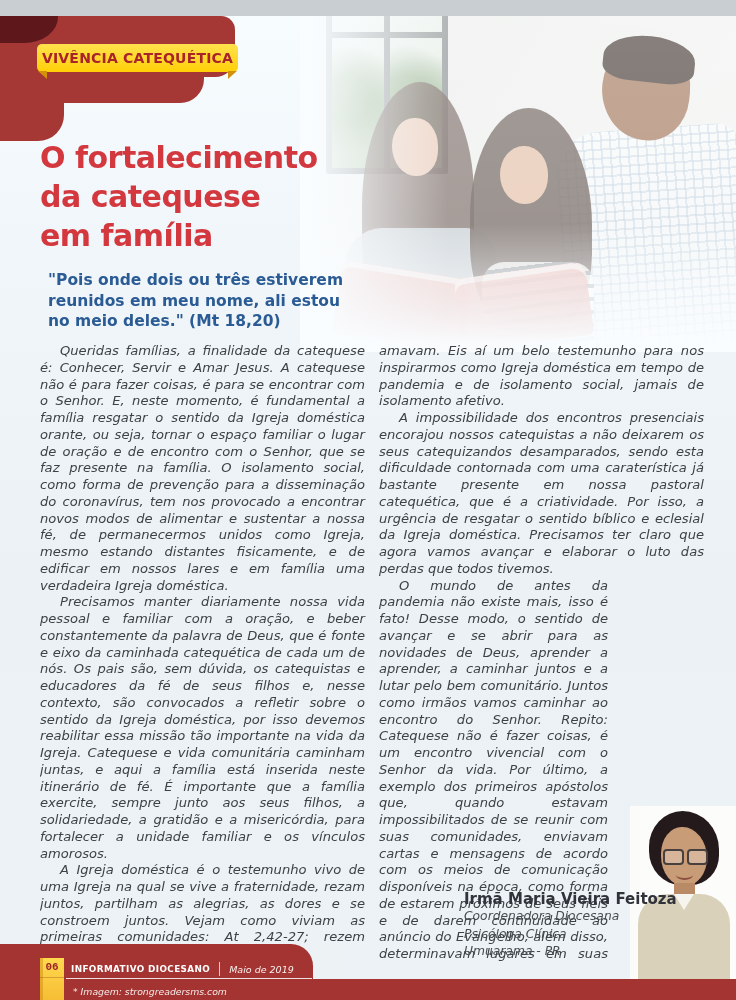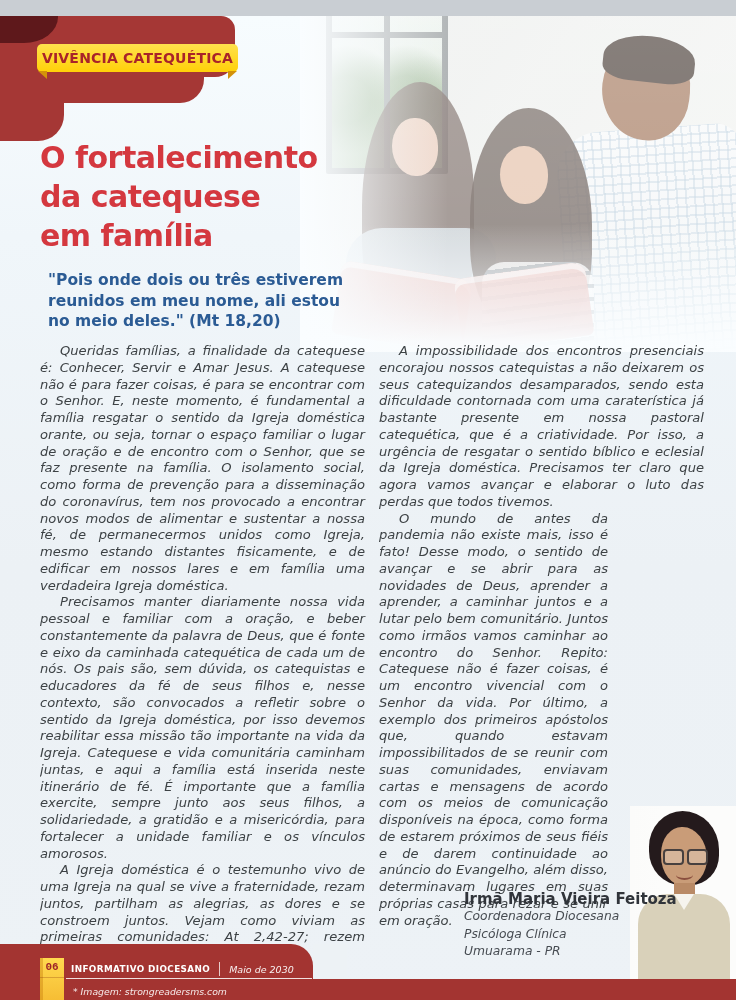--- a/index.html
+++ b/index.html
@@ -132,20 +132,21 @@
 
   <div class="quote">"Pois onde dois ou três estiverem reunidos em meu nome, ali estou no meio deles." (Mt 18,20)</div>
 
   <div class="columns">
     <div class="col">
       <p class="ind">Queridas famílias, a finalidade da catequese é: Conhecer, Servir e Amar Jesus. A catequese não é para fazer coisas, é para se encontrar com o Senhor. E, neste momento, é fundamental a família resgatar o sentido da Igreja doméstica orante, ou seja, tornar o espaço familiar o lugar de oração e de encontro com o Senhor, que se faz presente na família. O isolamento social, como forma de prevenção para a disseminação do coronavírus, tem nos provocado a encontrar novos modos de alimentar e sustentar a nossa fé, de permanecermos unidos como Igreja, mesmo estando distantes fisicamente, e de edificar em nossos lares e em família uma verdadeira Igreja doméstica.</p>
       <p class="ind">Precisamos manter diariamente nossa vida pessoal e familiar com a oração, e beber constantemente da palavra de Deus, que é fonte e eixo da caminhada catequética de cada um de nós. Os pais são, sem dúvida, os catequistas e educadores da fé de seus filhos e, nesse contexto, são convocados a refletir sobre o sentido da Igreja doméstica, por isso devemos reabilitar essa missão tão importante na vida da Igreja. Catequese e vida comunitária caminham juntas, e aqui a família está inserida neste itinerário de fé. É importante que a família exercite, sempre junto aos seus filhos, a solidariedade, a gratidão e a misericórdia, para fortalecer a unidade familiar e os vínculos amorosos.</p>
       <p class="ind">A Igreja doméstica é o testemunho vivo de uma Igreja na qual se vive a fraternidade, rezam juntos, partilham as alegrias, as dores e se constroem juntos. Vejam como viviam as primeiras comunidades: At 2,42-27; rezem juntos, em família, e vejam como eles se</p>
     </div>
     <div class="col">
+      <p>amavam. Eis aí um belo testemunho para nos inspirarmos como Igreja doméstica em tempo de pandemia e de isolamento social, jamais de isolamento afetivo.</p>
       <p class="ind">A impossibilidade dos encontros presenciais encorajou nossos catequistas a não deixarem os seus catequizandos desamparados, sendo esta dificuldade contornada com uma caraterística já bastante presente em nossa pastoral catequética, que é a criatividade. Por isso, a urgência de resgatar o sentido bíblico e eclesial da Igreja doméstica. Precisamos ter claro que agora vamos avançar e elaborar o luto das perdas que todos tivemos.</p>
       <div class="portrait-spacer"></div>
       <p class="ind">O mundo de antes da pandemia não existe mais, isso é fato! Desse modo, o sentido de avançar e se abrir para as novidades de Deus, aprender a aprender, a caminhar juntos e a lutar pelo bem comunitário. Juntos como irmãos vamos caminhar ao encontro do Senhor. Repito: Catequese não é fazer coisas, é um encontro vivencial com o Senhor da vida. Por último, a exemplo dos primeiros apóstolos que, quando estavam impossibilitados de se reunir com suas comunidades, enviavam cartas e mensagens de acordo com os meios de comunicação disponíveis na época, como forma de estarem próximos de seus fiéis e de darem continuidade ao anúncio do Evangelho, além disso, determinavam lugares em suas próprias casas para rezar e se unir em oração.</p>
     </div>
   </div>
 
   <div class="author">
     <div class="name">Irmã Maria Vieira Feitoza</div>
     <div class="role">Coordenadora Diocesana</div>
     <div class="role">Psicóloga Clínica</div>
@@ -166,18 +167,18 @@
 
   <div class="footer-lobe"></div>
   <div class="footer-notch"></div>
   <div class="footer-band"></div>
   <div class="page-tab">
     <span class="num">06</span>
   </div>
   <div class="footer-info">
     <span class="pub">INFORMATIVO DIOCESANO</span>
     <span class="sep"></span>
-    <span class="date">Maio de 2030</span>
+    <span class="date">Maio de 2019</span>
   </div>
   <div class="footer-rule"></div>
   <div class="footer-credit">* Imagem: strongreadersms.com</div>
 
 </div>
 
 </body></html>

